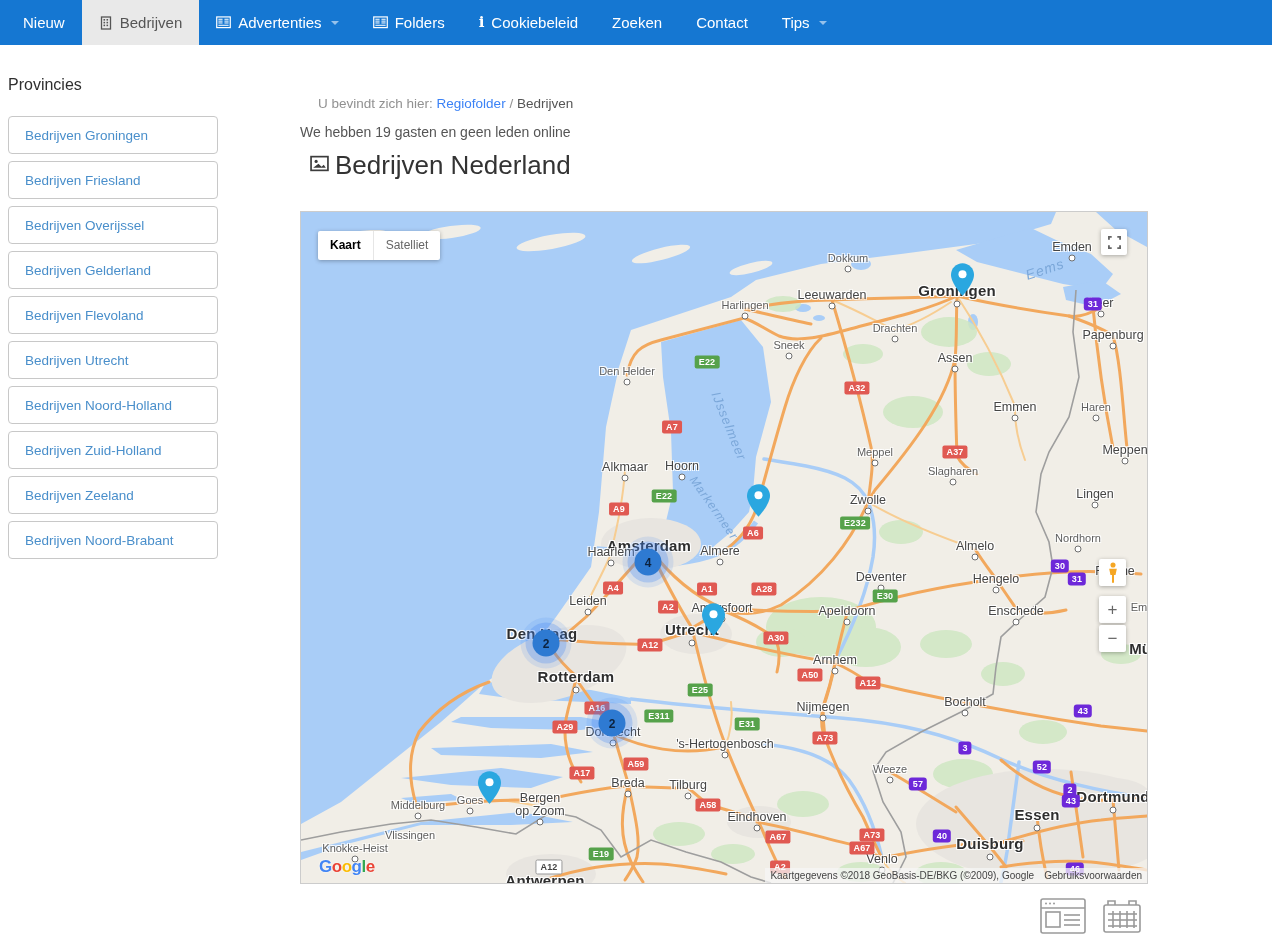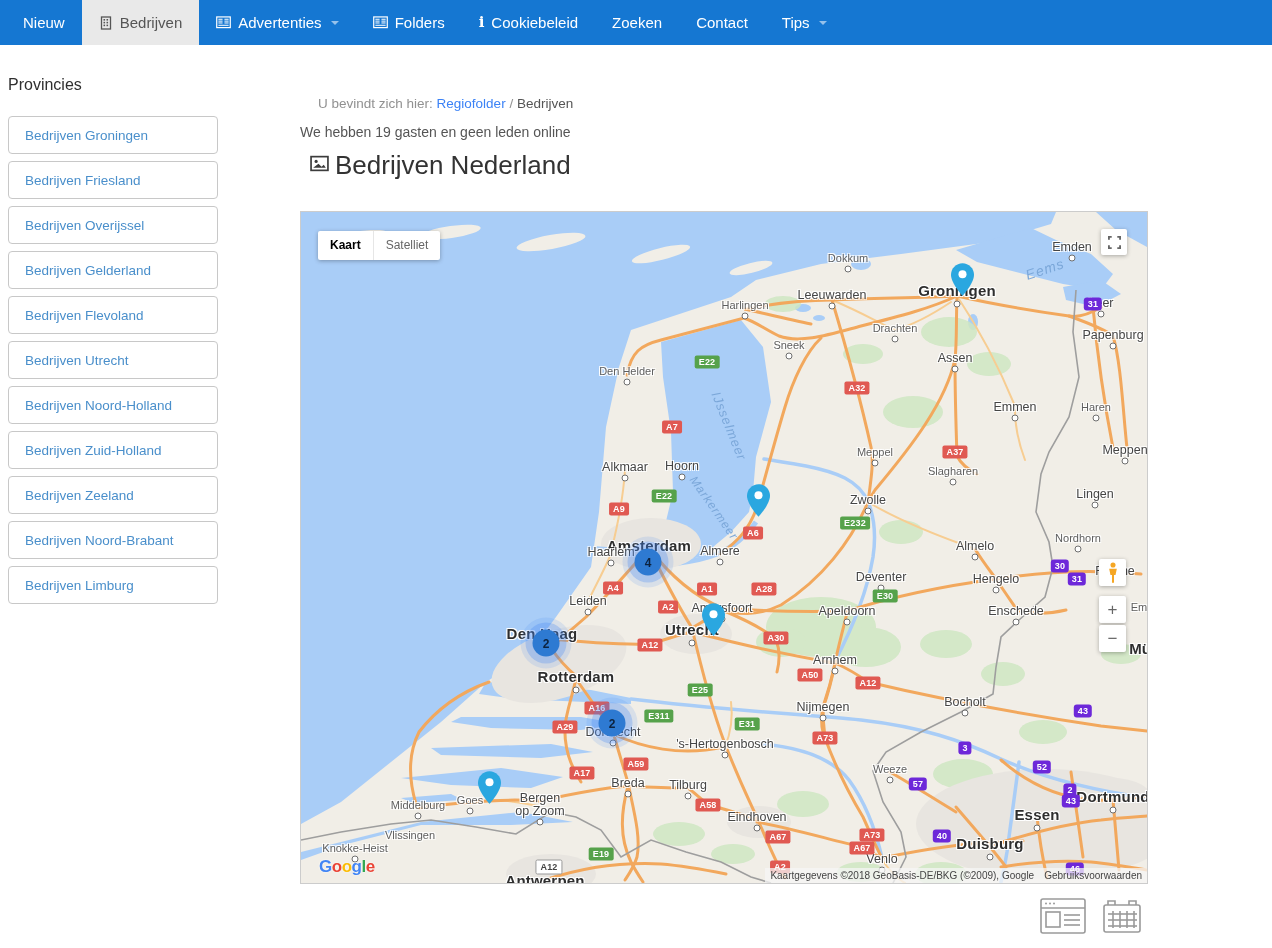--- a/index.html
+++ b/index.html
@@ -148,21 +148,20 @@
         <div class="prov-btn">Bedrijven Groningen</div>
         <div class="prov-btn">Bedrijven Friesland</div>
         <div class="prov-btn">Bedrijven Overijssel</div>
         <div class="prov-btn">Bedrijven Gelderland</div>
         <div class="prov-btn">Bedrijven Flevoland</div>
         <div class="prov-btn">Bedrijven Utrecht</div>
         <div class="prov-btn">Bedrijven Noord-Holland</div>
         <div class="prov-btn">Bedrijven Zuid-Holland</div>
         <div class="prov-btn">Bedrijven Zeeland</div>
         <div class="prov-btn">Bedrijven Noord-Brabant</div>
-        <div class="prov-btn">Bedrijven Limburg</div>
       </div>
   </div>
 
   <div id="breadcrumb">
     <span>U bevindt zich hier:</span>
     <span class="bc-link">Regiofolder</span>
     <span>/</span>
     <span class="bc-current">Bedrijven</span>
   </div>
 

